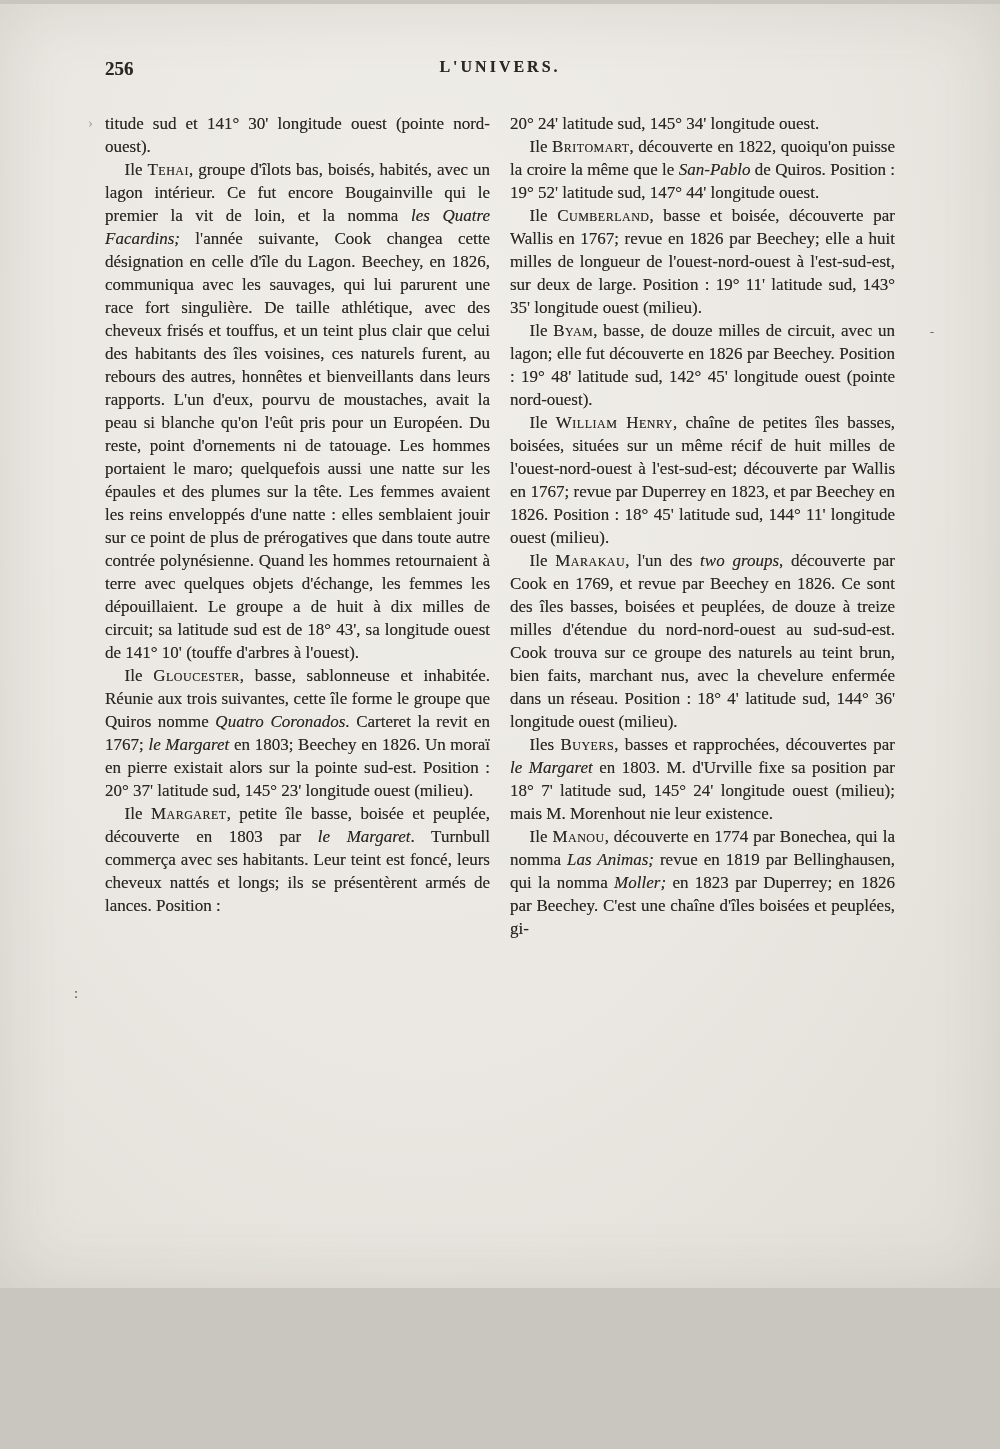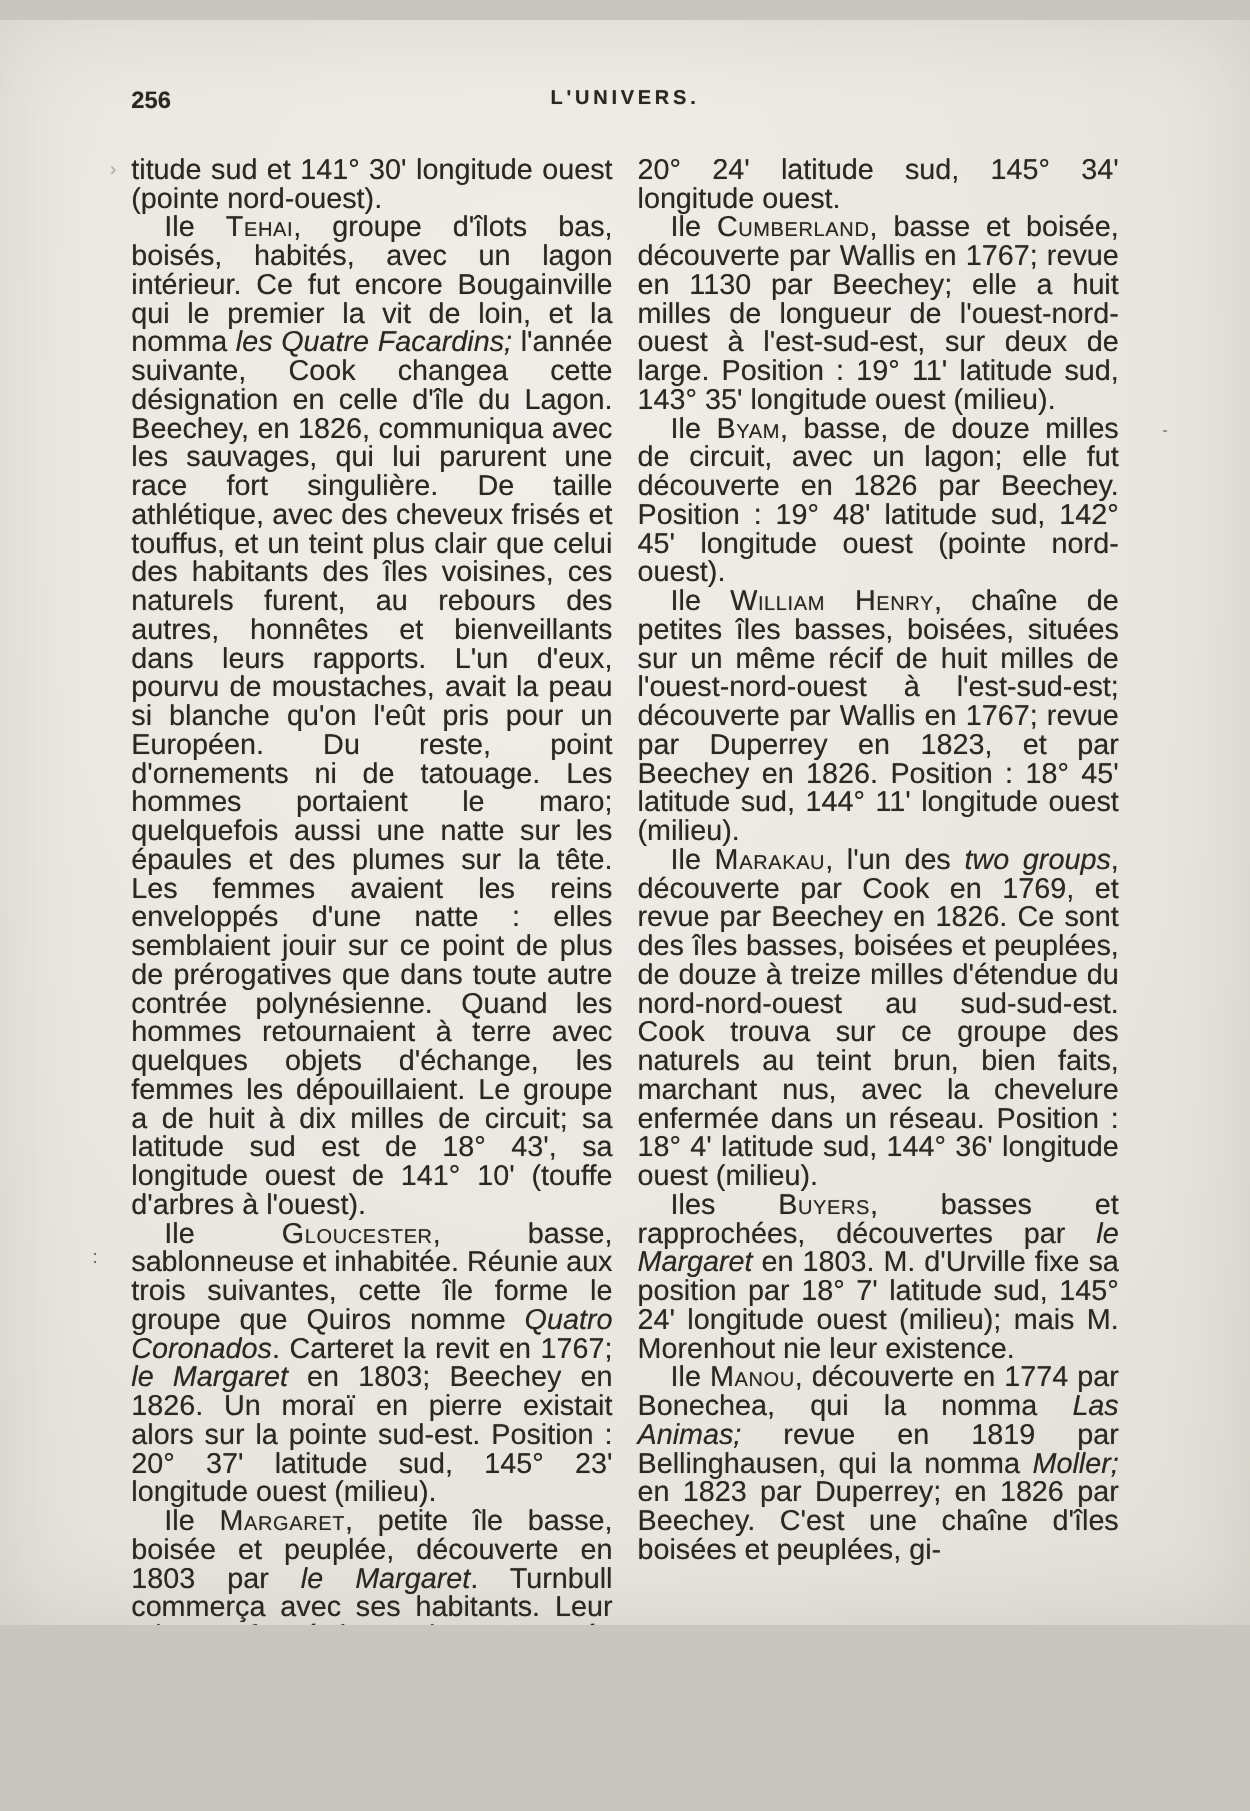--- a/index.html
+++ b/index.html
@@ -5,27 +5,27 @@
 <style>
   html, body {
     margin: 0;
     padding: 0;
     background: #c9c6c0;
   }
   .page {
     position: relative;
     width: 1000px;
     height: 1284px;
-    margin: 16px auto;
+    margin: 4px auto;
     box-sizing: border-box;
     overflow: hidden;
     background:
       radial-gradient(ellipse at 42% 28%, #f0eee9 0%, #eae7e2 55%, #e1ded7 100%);
     box-shadow: inset 0 0 70px rgba(90, 84, 72, 0.14);
-    font-family: Liberation Sans, sans-serif;
+    font-family: Liberation Serif, serif;
     color: #2b2822;
   }
   .ink {
     text-shadow: 0 0 0.6px rgba(43, 40, 34, 0.55);
   }
   .header {
     position: relative;
     margin: 54px 105px 28px 105px;
     height: 26px;
   }
@@ -44,21 +44,21 @@
     letter-spacing: 3px;
   }
   .content {
     display: flex;
     gap: 20px;
     margin: 0 105px;
   }
   .col {
     width: 385px;
     flex: 0 0 385px;
-    font-size: 23px;
+    font-size: 17px;
     line-height: 23px;
     text-align: justify;
   }
   p.para {
     margin: 0;
     padding: 0;
   }
   p.para.indent {
     text-indent: 1.15em;
   }
@@ -93,21 +93,22 @@
 
   <div class="content">
     <div class="col">
         <p class="para"><span>titude sud et 141° 30' longitude ouest (pointe nord-ouest).</span></p>
         <p class="para indent"><span>Ile </span><span class="sc">Tehai</span><span>, groupe d'îlots bas, boisés, habités, avec un lagon intérieur. Ce fut encore Bougainville qui le premier la vit de loin, et la nomma </span><span class="it">les Quatre Facardins;</span><span> l'année suivante, Cook changea cette désignation en celle d'île du Lagon. Beechey, en 1826, communiqua avec les sauvages, qui lui parurent une race fort singulière. De taille athlétique, avec des cheveux frisés et touffus, et un teint plus clair que celui des habitants des îles voisines, ces naturels furent, au rebours des autres, honnêtes et bienveillants dans leurs rapports. L'un d'eux, pourvu de moustaches, avait la peau si blanche qu'on l'eût pris pour un Européen. Du reste, point d'ornements ni de tatouage. Les hommes portaient le maro; quelquefois aussi une natte sur les épaules et des plumes sur la tête. Les femmes avaient les reins enveloppés d'une natte : elles semblaient jouir sur ce point de plus de prérogatives que dans toute autre contrée polynésienne. Quand les hommes retournaient à terre avec quelques objets d'échange, les femmes les dépouillaient. Le groupe a de huit à dix milles de circuit; sa latitude sud est de 18° 43', sa longitude ouest de 141° 10' (touffe d'arbres à l'ouest).</span></p>
         <p class="para indent"><span>Ile </span><span class="sc">Gloucester</span><span>, basse, sablonneuse et inhabitée. Réunie aux trois suivantes, cette île forme le groupe que Quiros nomme </span><span class="it">Quatro Coronados</span><span>. Carteret la revit en 1767; </span><span class="it">le Margaret</span><span> en 1803; Beechey en 1826. Un moraï en pierre existait alors sur la pointe sud-est. Position : 20° 37' latitude sud, 145° 23' longitude ouest (milieu).</span></p>
         <p class="para indent"><span>Ile </span><span class="sc">Margaret</span><span>, petite île basse, boisée et peuplée, découverte en 1803 par </span><span class="it">le Margaret</span><span>. Turnbull commerça avec ses habitants. Leur teint est foncé, leurs cheveux nattés et longs; ils se présentèrent armés de lances. Position :</span></p>
       </div>
     <div class="col">
         <p class="para"><span>20° 24' latitude sud, 145° 34' longitude ouest.</span></p>
-        <p class="para indent"><span>Ile </span><span class="sc">Cumberland</span><span>, basse et boisée, découverte par Wallis en 1767; revue en 1130 par Beechey; elle a huit milles de longueur de l'ouest-nord-ouest à l'est-sud-est, sur deux de large. Position : 19° 11' latitude sud, 143° 35' longitude ouest (milieu).</span></p>
+        <p class="para indent"><span>Ile </span><span class="sc">Britomart</span><span>, découverte en 1822, quoiqu'on puisse la croire la même que le </span><span class="it">San-Pablo</span><span> de Quiros. Position : 19° 52' latitude sud, 147° 44' longitude ouest.</span></p>
+        <p class="para indent"><span>Ile </span><span class="sc">Cumberland</span><span>, basse et boisée, découverte par Wallis en 1767; revue en 1826 par Beechey; elle a huit milles de longueur de l'ouest-nord-ouest à l'est-sud-est, sur deux de large. Position : 19° 11' latitude sud, 143° 35' longitude ouest (milieu).</span></p>
         <p class="para indent"><span>Ile </span><span class="sc">Byam</span><span>, basse, de douze milles de circuit, avec un lagon; elle fut découverte en 1826 par Beechey. Position : 19° 48' latitude sud, 142° 45' longitude ouest (pointe nord-ouest).</span></p>
         <p class="para indent"><span>Ile </span><span class="sc">William Henry</span><span>, chaîne de petites îles basses, boisées, situées sur un même récif de huit milles de l'ouest-nord-ouest à l'est-sud-est; découverte par Wallis en 1767; revue par Duperrey en 1823, et par Beechey en 1826. Position : 18° 45' latitude sud, 144° 11' longitude ouest (milieu).</span></p>
         <p class="para indent"><span>Ile </span><span class="sc">Marakau</span><span>, l'un des </span><span class="it">two groups</span><span>, découverte par Cook en 1769, et revue par Beechey en 1826. Ce sont des îles basses, boisées et peuplées, de douze à treize milles d'étendue du nord-nord-ouest au sud-sud-est. Cook trouva sur ce groupe des naturels au teint brun, bien faits, marchant nus, avec la chevelure enfermée dans un réseau. Position : 18° 4' latitude sud, 144° 36' longitude ouest (milieu).</span></p>
         <p class="para indent"><span>Iles </span><span class="sc">Buyers</span><span>, basses et rapprochées, découvertes par </span><span class="it">le Margaret</span><span> en 1803. M. d'Urville fixe sa position par 18° 7' latitude sud, 145° 24' longitude ouest (milieu); mais M. Morenhout nie leur existence.</span></p>
         <p class="para indent"><span>Ile </span><span class="sc">Manou</span><span>, découverte en 1774 par Bonechea, qui la nomma </span><span class="it">Las Animas;</span><span> revue en 1819 par Bellinghausen, qui la nomma </span><span class="it">Moller;</span><span> en 1823 par Duperrey; en 1826 par Beechey. C'est une chaîne d'îles boisées et peuplées, gi-</span></p>
       </div>
   </div>
 
   <div class="artifact a1">:</div>
   <div class="artifact a2">-</div>

